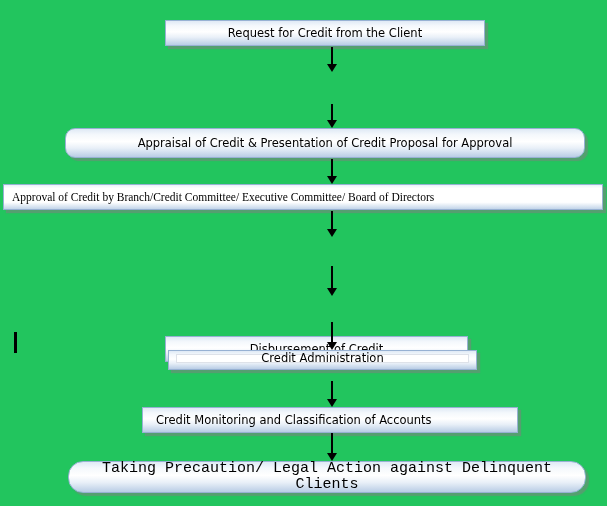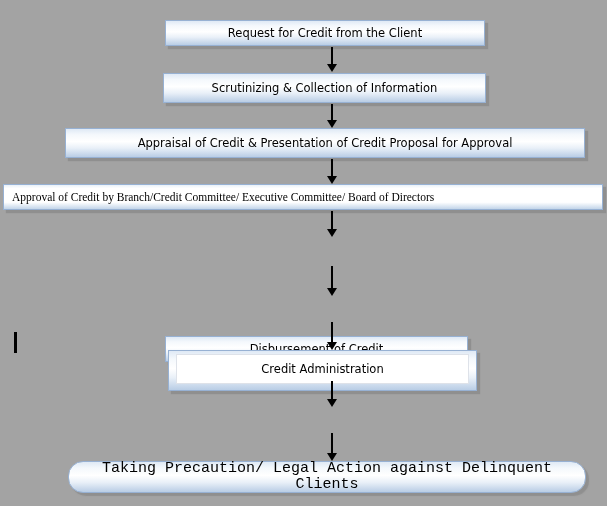--- a/index.html
+++ b/index.html
@@ -4,21 +4,21 @@
 <style>
   html, body {
     margin: 0;
     padding: 0;
     background: #ffffff;
   }
   #canvas {
     position: relative;
     width: 607px;
     height: 506px;
-    background: #a3a3a3;
+    background: #22c55e;
     overflow: hidden;
     font-family: "DejaVu Sans", "Liberation Sans", sans-serif;
   }
   .box {
     position: absolute;
     box-sizing: border-box;
     border: 1px solid #97b1d3;
     background: linear-gradient(to bottom,
       #dfe9f5 0%, #f4f8fc 20%, #ffffff 45%,
       #e9f0f8 68%, #b9cde5 100%);
@@ -55,25 +55,25 @@
     justify-content: center;
   }
   .serif-box {
     font-family: Liberation Mono, monospace;
     font-size: 15px;
     border-radius: 15px;
   }
   
   .b1 { left: 165px; top: 20px;  width: 320px; height: 26px; }
   .b2 { left: 163px; top: 73px;  width: 323px; height: 30px; }
-  .b3 { left: 65px;  top: 128px; width: 520px; height: 30px; }
+  .b3 { left: 65px;  top: 128px; width: 520px; height: 30px; border-radius: 10px; }
   .b4 { left: 3px;   top: 184px; width: 600px; height: 26px; font-family: Liberation Serif, serif; }
   .b5 { left: 128px; top: 237px; width: 394px; height: 28px; }
   .b6 { left: 165px; top: 296px; width: 303px; height: 26px; margin-top: 40px; }
-  .b7 { left: 168px; top: 350px; width: 309px; height: 41px; text-decoration: underline; }
+  .b7 { left: 168px; top: 350px; width: 309px; height: 20px; text-decoration: underline; }
   .b8 { left: 142px; top: 407px; width: 376px; height: 26px; }
   .b9 { left: 68px;  top: 461px; width: 518px; height: 32px; }
   
   .arrow {
     position: absolute;
     left: 327px;
     width: 10px;
     display: flex;
     flex-direction: column;
     align-items: center;
@@ -108,23 +108,20 @@
 <div id="canvas">
 
   <div class="box b1">
     <span class="box-label">Request for Credit from the Client</span>
   </div>
   <div class="arrow a1">
     <div class="shaft"></div>
     <div class="head"></div>
   </div>
 
-  <div class="box b2">
-    <span class="box-label">Scrutinizing &amp; Collection of Information</span>
-  </div>
   <div class="arrow a2">
     <div class="shaft"></div>
     <div class="head"></div>
   </div>
 
   <div class="box b3">
     <span class="box-label">Appraisal of Credit &amp; Presentation of Credit Proposal for Approval</span>
   </div>
   <div class="arrow a3">
     <div class="shaft"></div>
@@ -155,20 +152,23 @@
   <div class="box b7">
     <div class="inner-panel">
       <span class="box-label">Credit Administration</span>
     </div>
   </div>
   <div class="arrow a7">
     <div class="shaft"></div>
     <div class="head"></div>
   </div>
 
+  <div class="box b8 align-left">
+    <span class="box-label">Credit Monitoring and Classification of Accounts</span>
+  </div>
   <div class="arrow a8">
     <div class="shaft"></div>
     <div class="head"></div>
   </div>
 
   <div class="box b9 serif-box">
     <span class="box-label">Taking Precaution/ Legal Action against Delinquent Clients</span>
   </div>
 
   <div class="cursor-artifact"></div>

